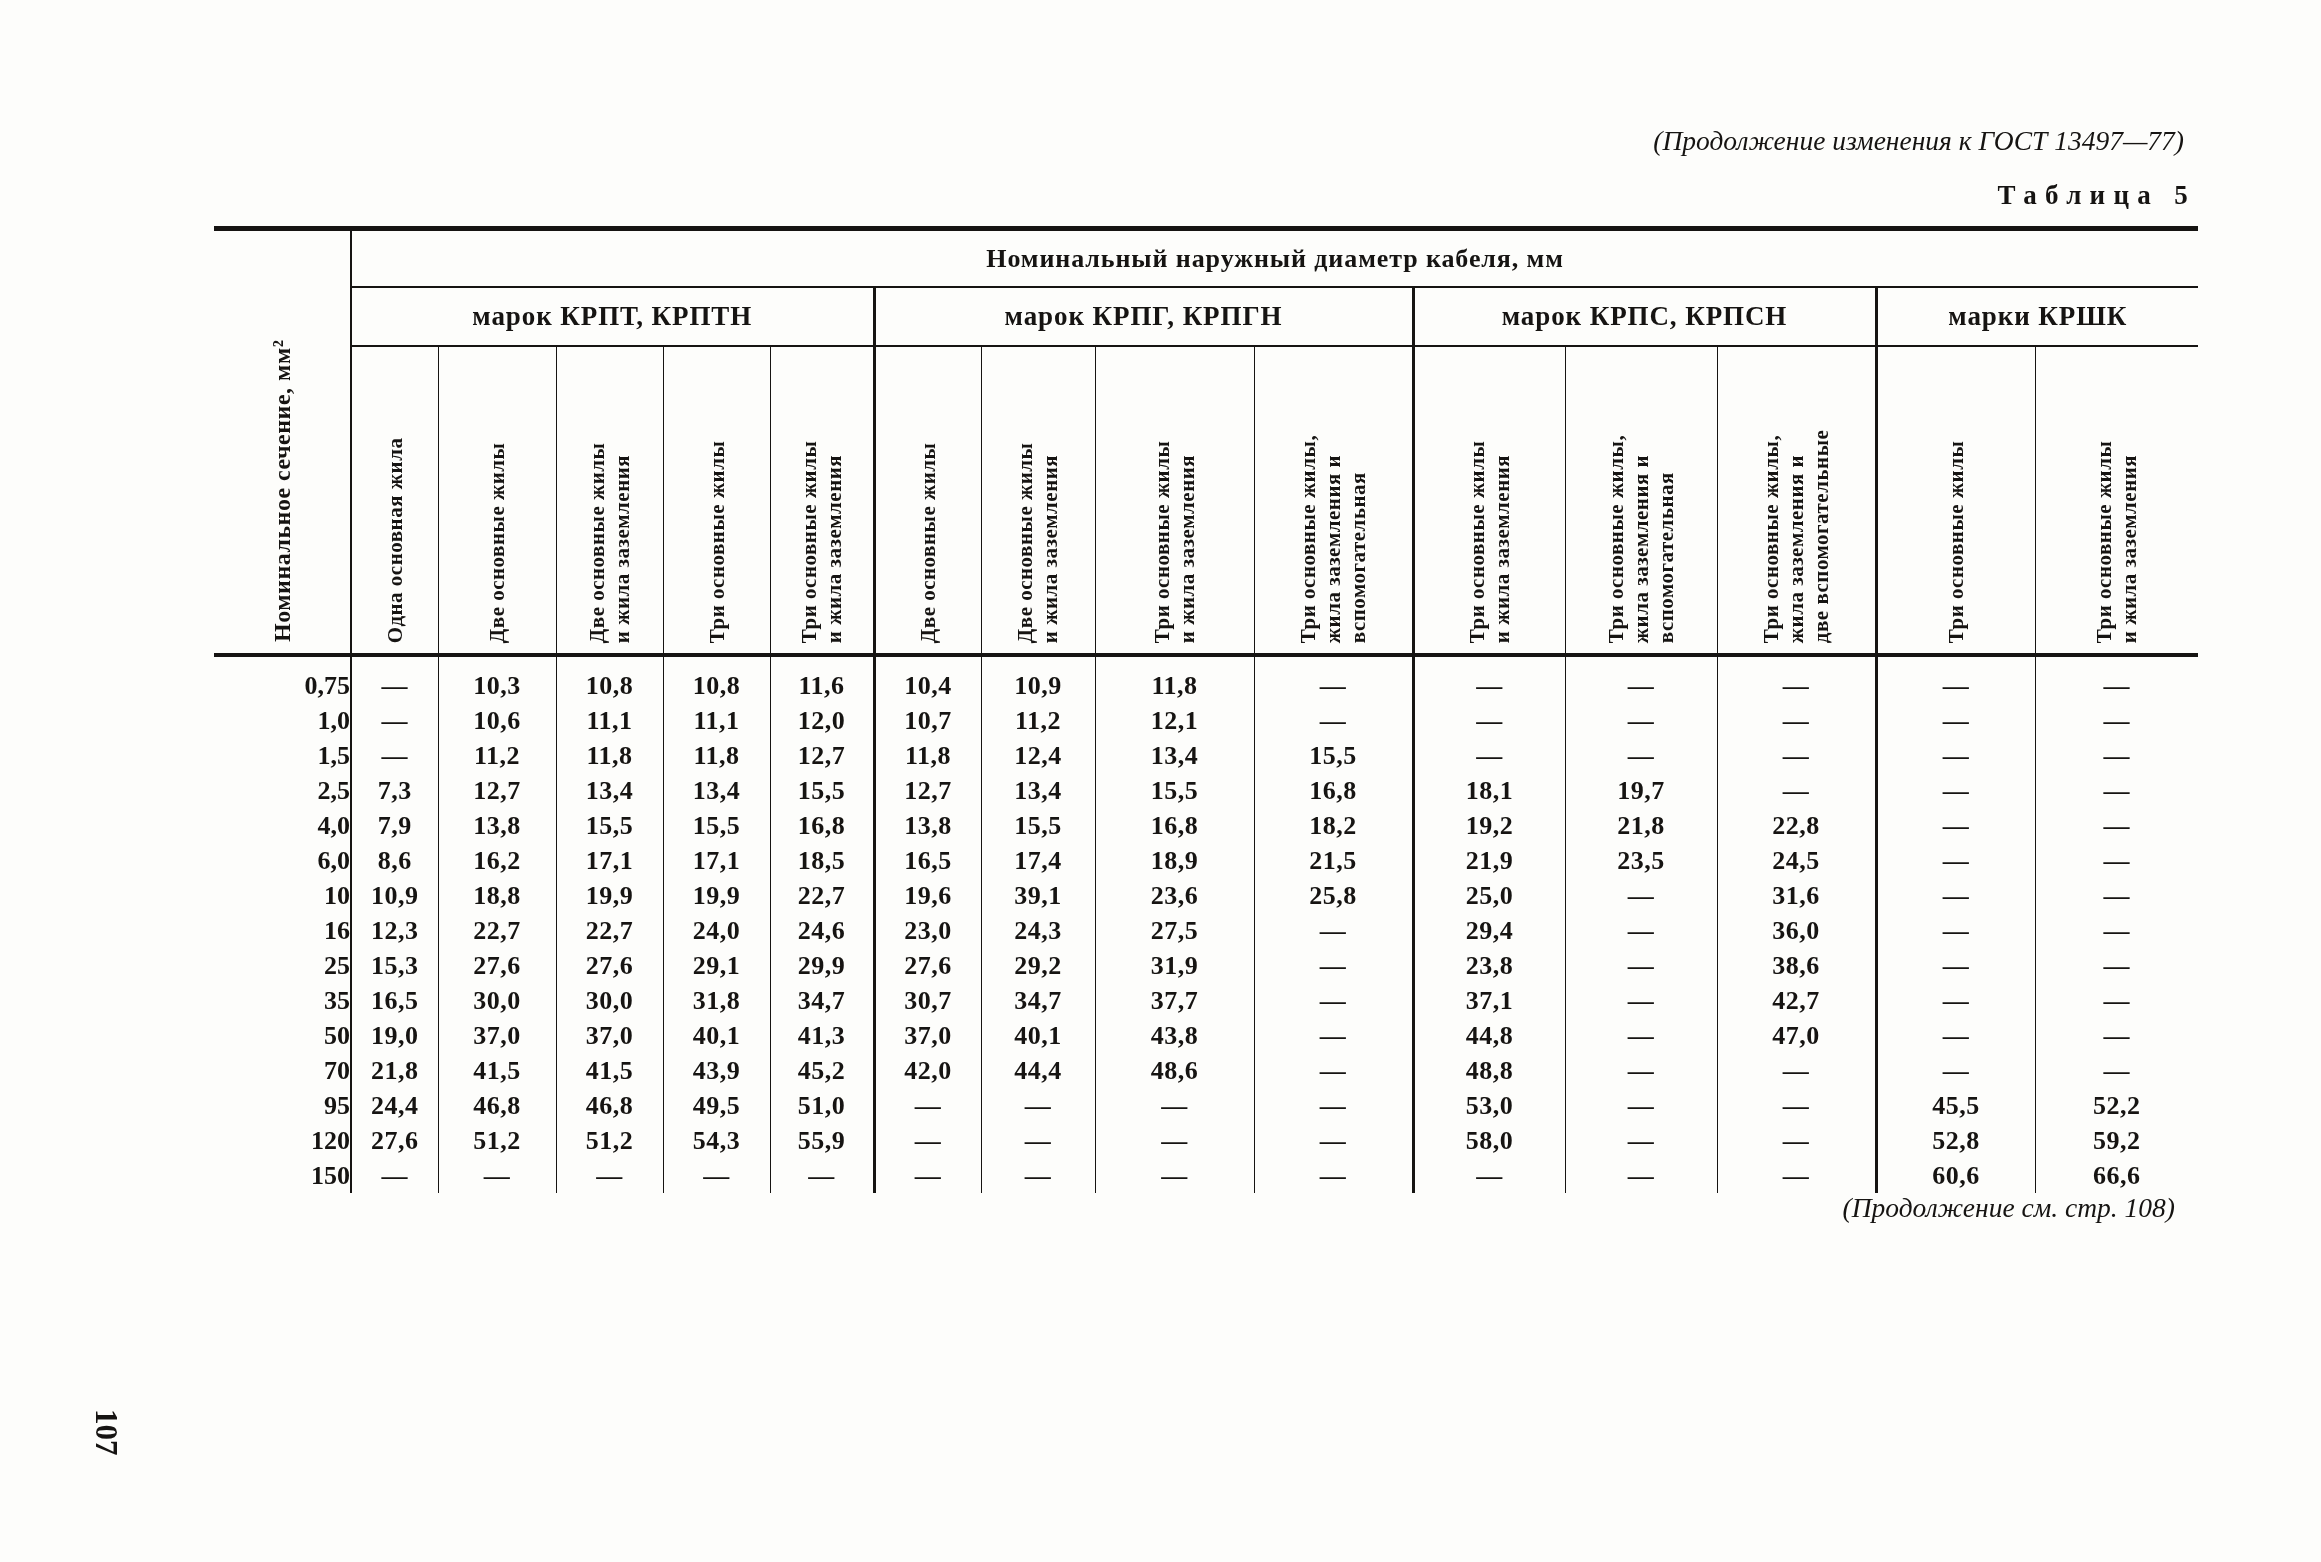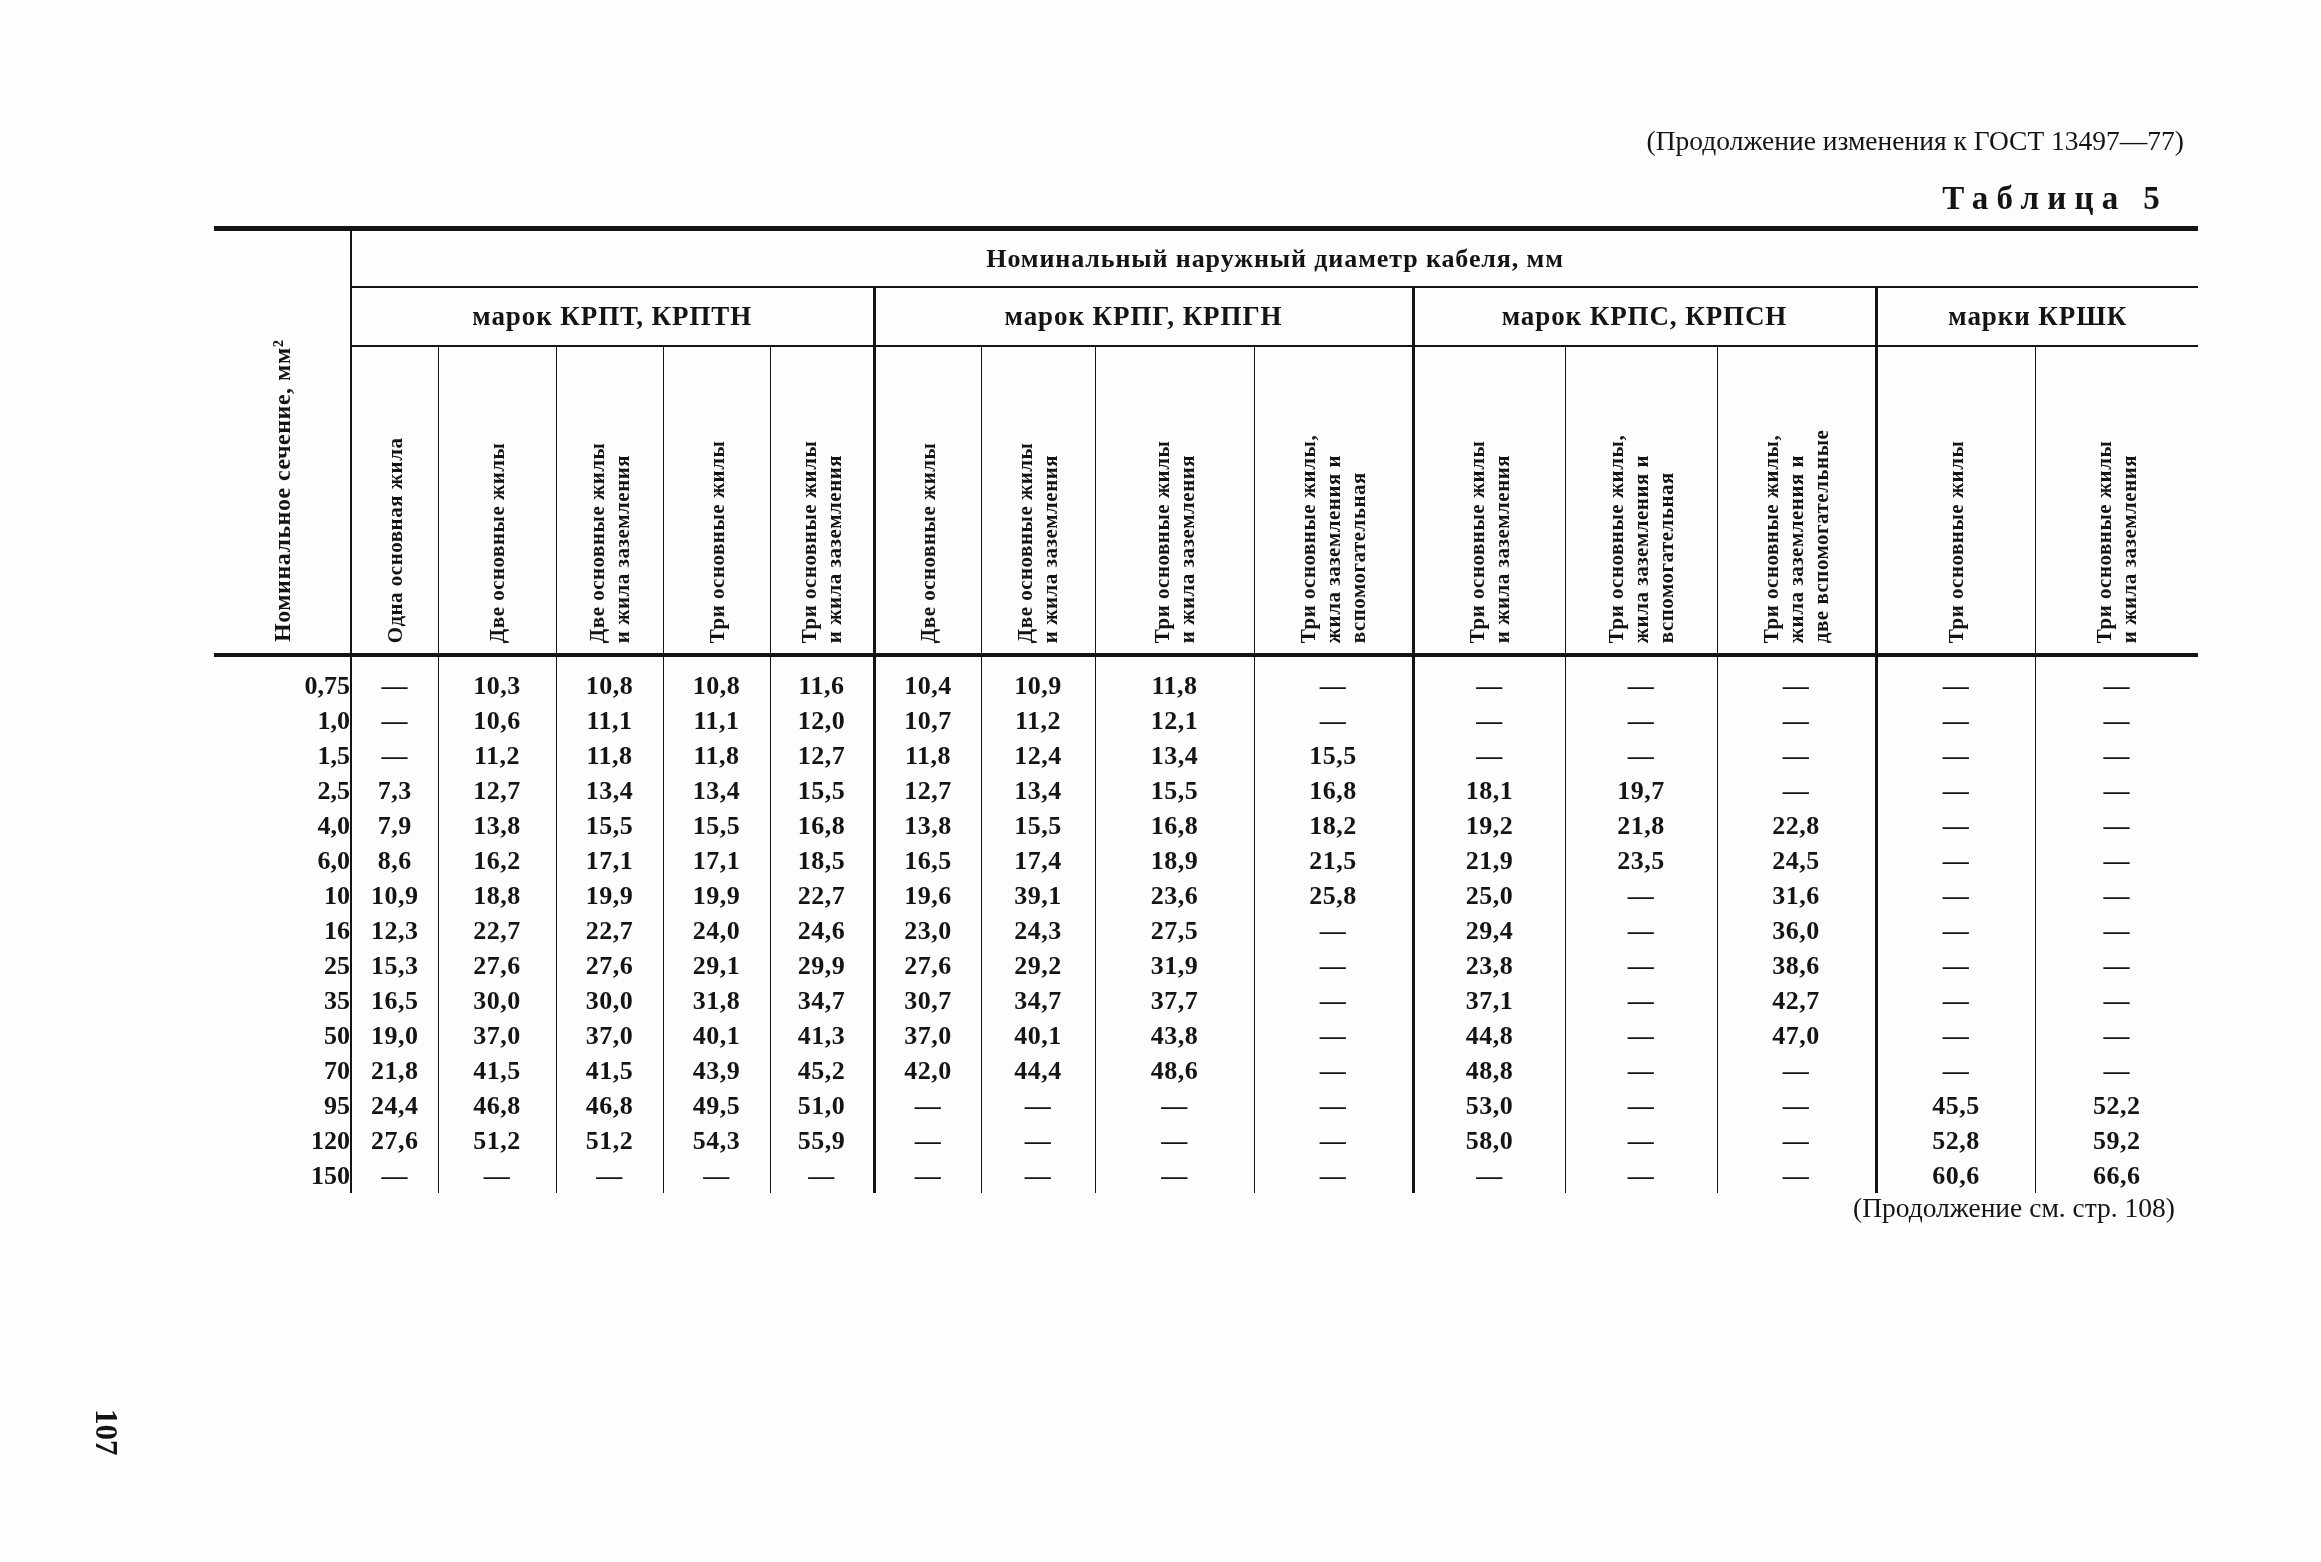--- a/index.html
+++ b/index.html
@@ -2,23 +2,23 @@
 <html style="font-size:14.7px"><head>
 <meta charset="utf-8">
 <style>
   html,body{margin:0;padding:0;}
   body{
     width:2322px;height:1562px;position:relative;
     background:#fdfdfb;color:#161412;
     font-family:"Liberation Serif", serif;
     overflow:hidden;
   }
-  .note{position:absolute;font-size:27.5px;white-space:nowrap;}
+  .note{position:absolute;font-style:italic;font-size:27.5px;white-space:nowrap;}
   #note-top{top:125px;right:138px;}
-  #table-label{position:absolute;top:180px;right:154px;font-weight:bold;font-size:33px;letter-spacing:8.3px;white-space:nowrap;}
+  #table-label{position:absolute;top:180px;right:126px;font-weight:bold;font-size:27px;letter-spacing:8.3px;white-space:nowrap;}
   #note-bottom{top:1192px;right:147px;}
   #page-number{
     position:absolute;left:88px;top:1377px;width:37px;height:101px;
     font-weight:bold;font-size:31px;
     transform:rotate(90deg);transform-origin:center;
     text-align:center;line-height:101px;
   }
   table.gost{
     position:absolute;left:214px;top:226px;
     border-collapse:collapse;table-layout:fixed;width:1984px;

